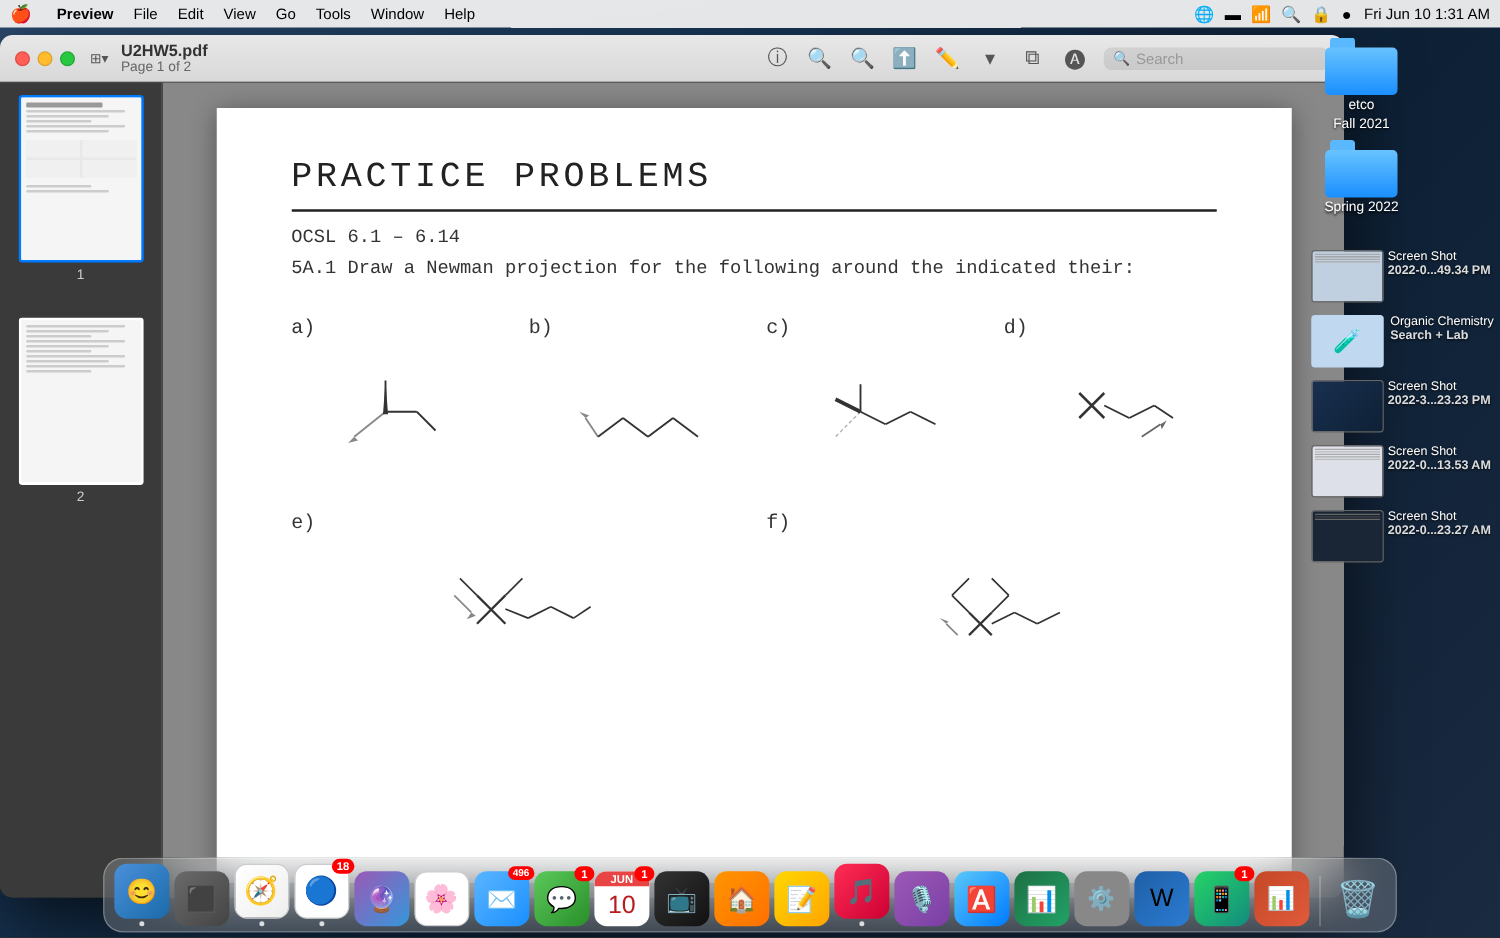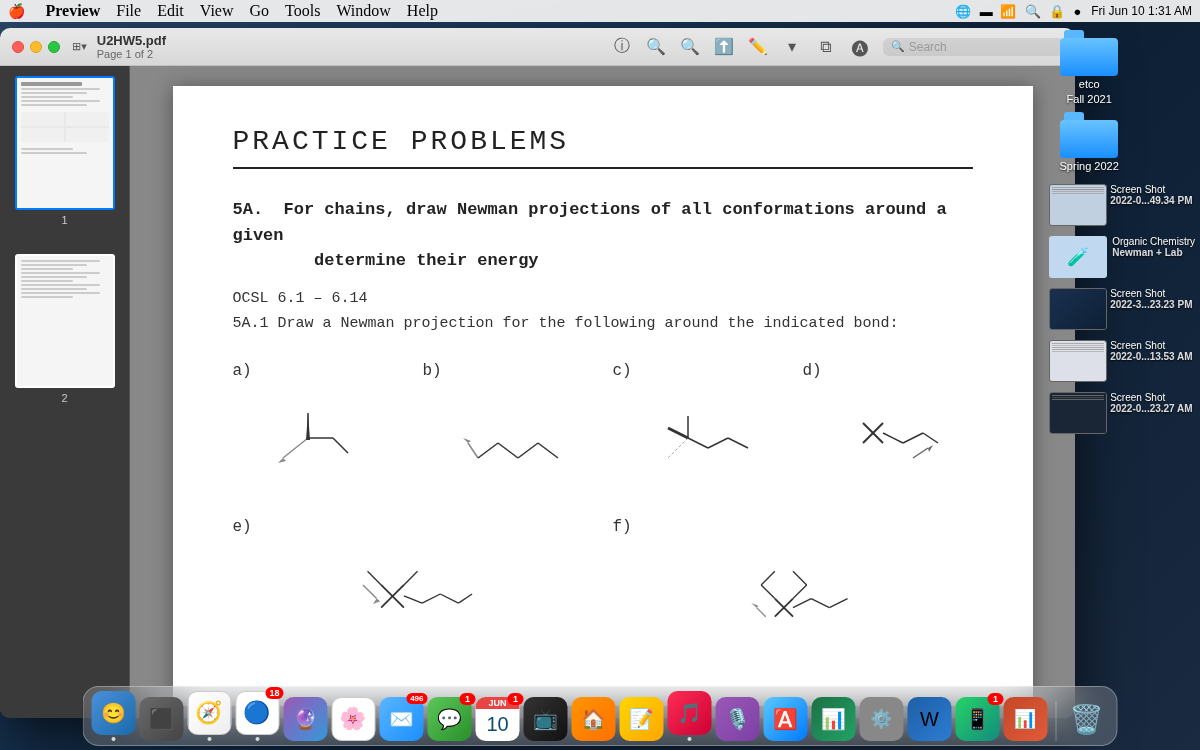--- a/index.html
+++ b/index.html
@@ -42,21 +42,21 @@
       gap: 16px;
       flex: 1;
     }
     .menu-bar-right {
       display: flex;
       align-items: center;
       gap: 10px;
       font-size: 12px;
     }
     .apple-logo { font-size: 14px; margin-right: 4px; }
-    .menu-item { font-size: 16px; cursor: default; white-space: nowrap; font-family: Liberation Serif, serif; }
+    .menu-item { font-size: 12px; cursor: default; white-space: nowrap; }
     .menu-item.bold { font-weight: 600; }
     .time-display { font-size: 12px; font-weight: 500; }
 
     
     .preview-window {
       position: absolute;
       top: 28px;
       left: 0;
       width: 1075px;
       height: 690px;
@@ -213,21 +213,21 @@
       position: relative;
     }
 
     .practice-title {
       font-size: 28px;
       font-weight: 300;
       letter-spacing: 3px;
       color: #222;
       border-bottom: 2px solid #222;
       padding-bottom: 10px;
-      margin-bottom: 28px;
+      margin-bottom: 12px;
       font-family: 'Courier New', monospace;
     }
 
     .problem-header {
       font-size: 17px;
       font-weight: 700;
       font-family: 'Courier New', monospace;
       color: #222;
       margin-bottom: 16px;
       line-height: 1.5;
@@ -351,21 +351,21 @@
       width: 100%;
       text-align: center;
       font-size: 9px;
       color: white;
       font-weight: bold;
       padding: 1px 0;
     }
     .dock-date-day {
       font-size: 20px;
       font-weight: 300;
-      color: #0c4a6e;
+      color: #b91c1c;
       line-height: 1.5;
     }
 
     
     .desktop-right {
       position: absolute;
       top: 30px;
       right: 5px;
       display: flex;
       flex-direction: column;
@@ -591,27 +591,23 @@
             </div>
           </div>
           <span style="font-size:11px;color:#ccc;margin-top:4px;">2</span>
         </div>
       </div>
 
       <div class="main-content">
         <div class="pdf-page">
           <h1 class="practice-title">PRACTICE PROBLEMS</h1>
 
-          <div class="problem-header">
-            5A. &nbsp;For chains, draw Newman projections of all conformations around a given<br>
-            &nbsp;&nbsp;&nbsp;&nbsp;&nbsp;&nbsp;&nbsp;&nbsp;determine their energy
-          </div>
 
           <div class="problem-subtext">OCSL 6.1 – 6.14</div>
-          <div class="problem-description">5A.1  Draw a Newman projection for the following around the indicated bond:</div>
+          <div class="problem-description">5A.1  Draw a Newman projection for the following around the indicated their:</div>
 
           <div class="molecules-grid">
 
             <div class="molecule-cell">
               <span class="molecule-label">a)</span>
               <svg class="molecule-svg" viewBox="0 0 120 100">
 
                 <line x1="50" y1="50" x2="25" y2="70" stroke="#888" stroke-width="1.5"></line>
                 <polygon points="25,70 20,75 28,73" fill="#888"></polygon>
 
@@ -725,21 +721,21 @@
 
     <div class="dt-item" style="margin-bottom:4px;">
       <div class="dt-folder">
         <div class="dt-folder-tab"></div>
         <div class="dt-folder-body"></div>
       </div>
       <span class="dt-label">etco</span>
       <span class="dt-label">Fall 2021</span>
     </div>
 
-    <div class="dt-item" style="margin-bottom:6px;">
+    <div class="dt-item" style="margin-bottom:22px;">
       <div class="dt-folder">
         <div class="dt-folder-tab"></div>
         <div class="dt-folder-body"></div>
       </div>
       <span class="dt-label">Spring 2022</span>
     </div>
 
     <div class="ss-container" style="margin-bottom:4px;">
       <div class="ss-thumbnail">
         <div class="ss-thumb-content">
@@ -754,21 +750,21 @@
       <div class="ss-text">
         <span class="ss-name">Screen Shot</span>
         <span class="ss-date">2022-0...49.34 PM</span>
       </div>
     </div>
 
     <div class="ss-container" style="margin-bottom:4px;">
       <div class="oc-thumb">🧪</div>
       <div class="ss-text" style="margin-left:2px;">
         <span class="ss-name">Organic Chemistry</span>
-        <span class="ss-date">Newman + Lab</span>
+        <span class="ss-date">Search + Lab</span>
       </div>
     </div>
 
     <div class="ss-container" style="margin-bottom:4px;">
       <div class="ss-thumbnail">
         <div class="ss-thumb-content" style="background:#2a2a3a;">
           <div style="width:100%;height:100%;background:linear-gradient(135deg,#1a3050 0%,#0d2035 100%);"></div>
         </div>
       </div>
       <div class="ss-text">

